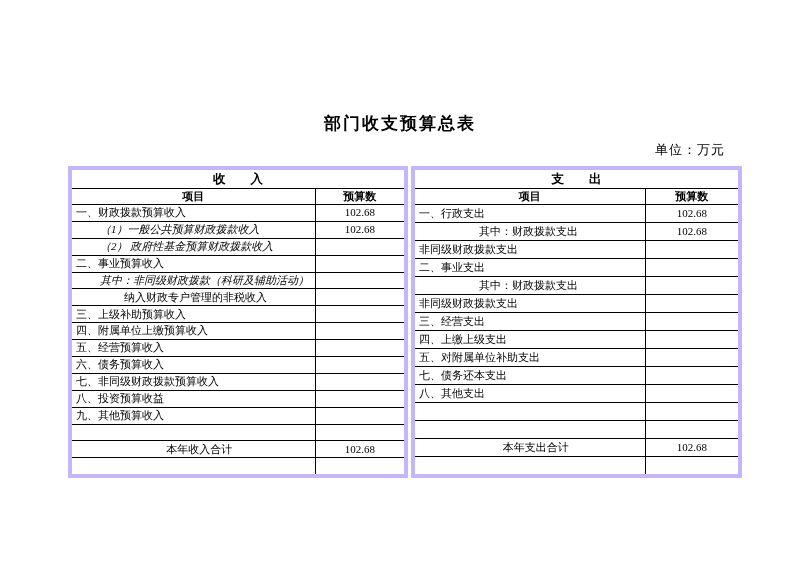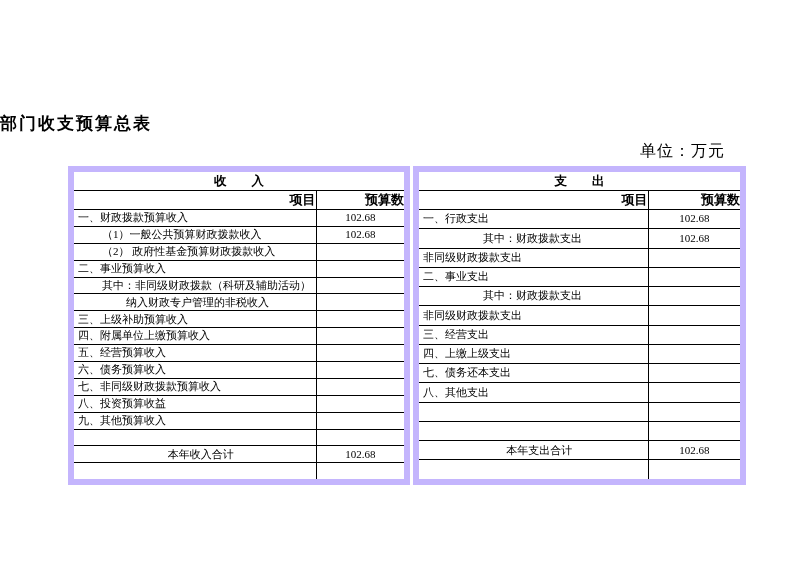--- a/index.html
+++ b/index.html
@@ -10,47 +10,47 @@
     -webkit-font-smoothing: antialiased;
   }
   .page { position: relative; width: 800px; height: 565px; background: #fff; overflow: hidden; }
 
   .sec-heading {
     position: absolute; left: 94px; top: 84px;
     font-size: 16px; font-weight: bold; letter-spacing: 1.5px;
   }
   .doc-title {
     position: absolute; left: 0; top: 112px; width: 800px;
-    font-size: 17px; font-weight: bold; letter-spacing: 2px;
+    text-align: center; font-size: 17px; font-weight: bold; letter-spacing: 2px;
   }
   .unit {
     position: absolute; left: 68px; top: 141px; width: 657px;
-    text-align: right; font-size: 16px; letter-spacing: 1px;
+    text-align: right; font-size: 13px; letter-spacing: 1px;
   }
 
   .tables { position: absolute; left: 68px; top: 166px; display: flex; gap: 3px; }
 
   table.t { border-collapse: collapse; table-layout: fixed; }
   table.t, table.t th, table.t td { border: 1px solid #000; }
-  table.t { border: 6px solid #c4b5fd; }
+  table.t { border: 4px solid #c4b5fd; }
 
   th.sect {
     height: 18px; font-size: 12.5px; font-weight: bold;
     text-align: center; padding: 0;
   }
   th.colh {
-    height: 15px; font-size: 13px; font-weight: bold;
-    text-align: right; padding: 0;
+    height: 15px; font-size: 11px; font-weight: bold;
+    text-align: center; padding: 0;
   }
   td { height: 15.9px; font-size: 11px; padding: 0; line-height: 1.05; overflow: hidden; white-space: nowrap; }
   td.item { padding-left: 4px; text-align: left; }
   td.val  { text-align: center; }
   td.item.center { text-align: center; padding-left: 12px; }
 
-  .t-income  td.item.lv1 { padding-left: 28px; }
+  .t-income  td.item.lv1 { padding-left: 28px; font-style: italic; }
   .t-income  td.item.lv2 { padding-left: 52px; }
   .t-expense td.item.lv1 { padding-left: 64px; }
   .t-expense td.item.lv2 { }
 </style>
 </head>
 <body>
 
 <div class="page">
 
 
@@ -183,20 +183,24 @@
           </tr>
           <tr>
             <td class="item lv0">三、经营支出</td>
             <td class="val"></td>
           </tr>
           <tr>
             <td class="item lv0">四、上缴上级支出</td>
             <td class="val"></td>
           </tr>
           <tr>
+            <td class="item lv0">五、对附属单位补助支出</td>
+            <td class="val"></td>
+          </tr>
+          <tr>
             <td class="item lv0">七、债务还本支出</td>
             <td class="val"></td>
           </tr>
           <tr>
             <td class="item lv0">八、其他支出</td>
             <td class="val"></td>
           </tr>
           <tr>
             <td class="item lv0"></td>
             <td class="val"></td>

